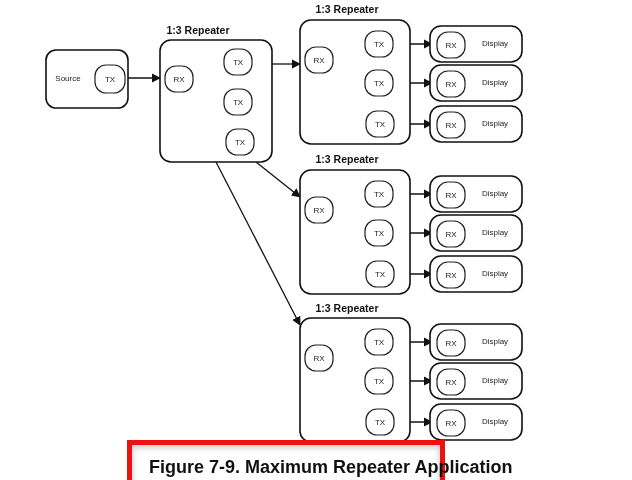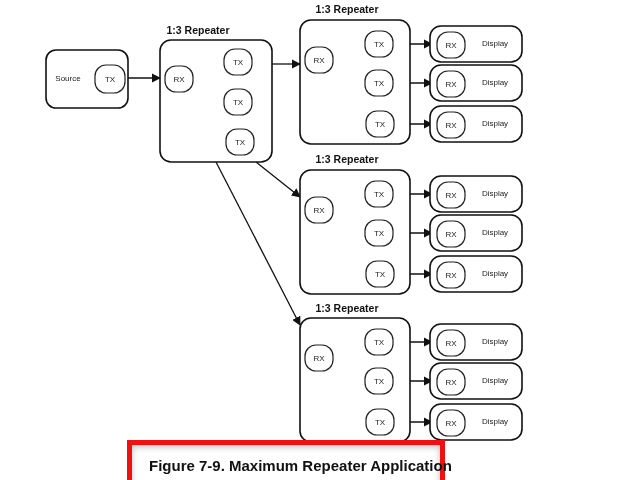--- a/index.html
+++ b/index.html
@@ -4,21 +4,21 @@
 <style>
   html, body { margin:0; padding:0; background:#ffffff; }
   body { width:632px; height:480px; position:relative; overflow:hidden; font-family:"Liberation Sans", sans-serif; }
   svg { position:absolute; left:0; top:0; }
   .box { fill:#ffffff; stroke:#111111; stroke-width:1.6; }
   .node { fill:#ffffff; stroke:#222222; stroke-width:1.2; }
   .lbl { font-family:"Liberation Sans", sans-serif; font-size:8px; fill:#222222; }
   .title { font-family:"Liberation Sans", sans-serif; font-size:10.5px; font-weight:bold; fill:#111111; }
   .edge { stroke:#111111; stroke-width:1.3; fill:none; }
   #caption-frame { position:absolute; left:127px; top:440px; width:318px; height:50px; border:5px solid #f01010; box-shadow: inset 0 2px 6px rgba(0,0,0,0.25); box-sizing:border-box; background:#ffffff; }
-  #caption-text { position:absolute; left:149px; top:457px; font-family:"Liberation Sans", sans-serif; font-weight:bold; font-size:15px; color:#111111; }
+  #caption-text { position:absolute; left:149px; top:457px; font-family:"Liberation Sans", sans-serif; font-weight:bold; font-size:18px; color:#111111; }
 </style>
 </head>
 <body>
 
 <svg id="diagram" width="632" height="480" viewBox="0 0 632 480">
   <defs>
     <marker id="arrow" viewBox="0 0 10 10" refX="9" refY="5" markerWidth="7" markerHeight="7" orient="auto">
       <path d="M0,0 L10,5 L0,10 z" fill="#111"></path>
     </marker>
   </defs>

